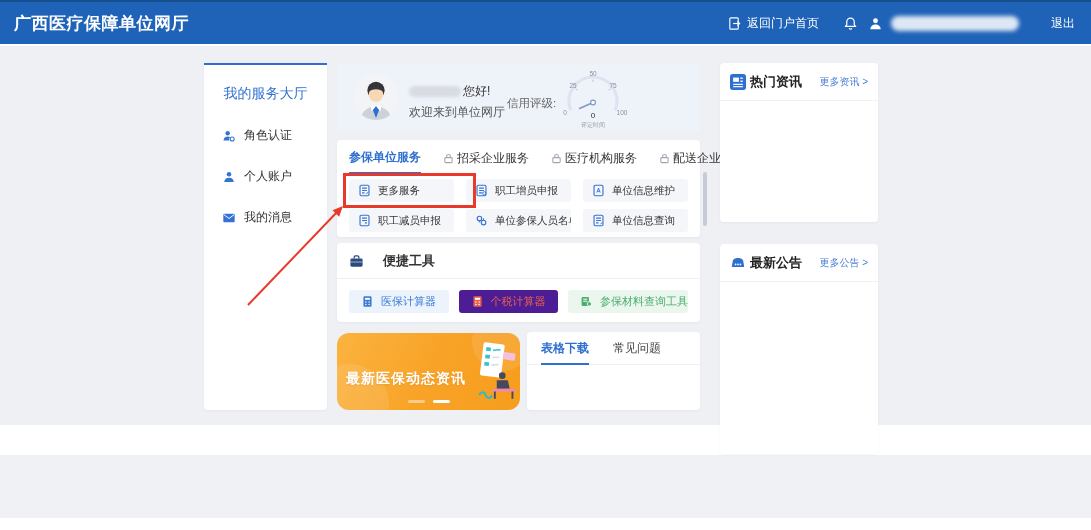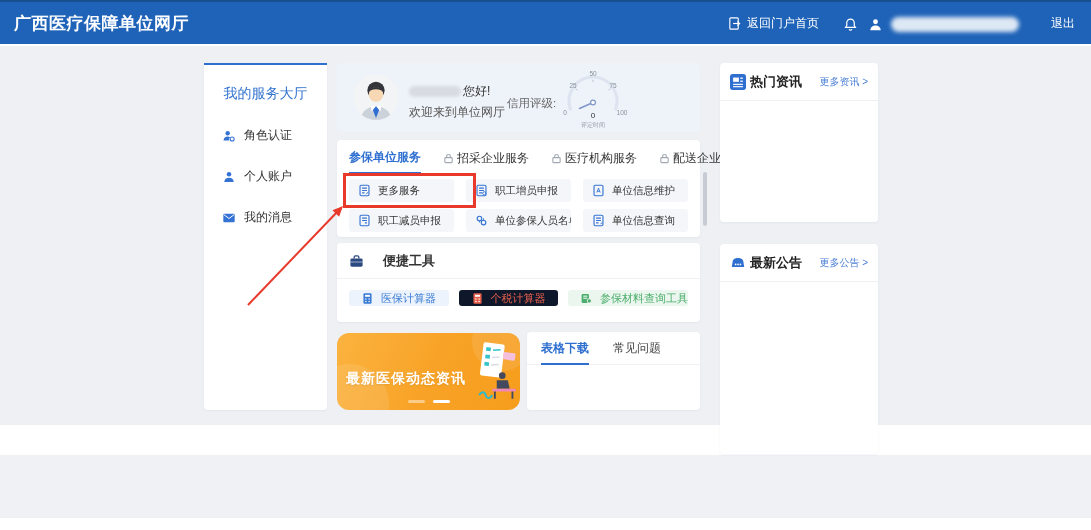--- a/index.html
+++ b/index.html
@@ -4,21 +4,21 @@
 <style>
   * { margin:0; padding:0; box-sizing:border-box; }
   html,body { width:1091px; height:530px; }
   body { font-family:"Liberation Sans","DejaVu Sans",sans-serif; background:#fff; position:relative; overflow:hidden; }
 
   .page { position:absolute; inset:0; }
 
   
   .topbar { position:absolute; left:0; top:0; width:1091px; height:44px; background:#1f63b8; display:flex; align-items:center; border-top:2px solid #17508f; }
   .topbar-title { color:#fff; font-size:17px; font-weight:bold; padding-left:14px; letter-spacing:.5px; }
-  .topbar-right { margin-left:auto; display:flex; align-items:flex-end; padding-right:16px; }
+  .topbar-right { margin-left:auto; display:flex; align-items:center; padding-right:16px; }
   .back-link { display:flex; align-items:center; gap:5px; color:#fff; font-size:12px; cursor:pointer; }
   .top-ic { width:15px; height:15px; display:block; }
   .bell-wrap { margin-left:24px; cursor:pointer; }
   .user-wrap { margin-left:10px; cursor:pointer; }
   .name-pill { margin-left:8px; width:128px; height:15px; background:rgba(255,255,255,.85); border-radius:8px; filter:blur(2px); }
   .logout { margin-left:32px; color:#fff; font-size:12px; cursor:pointer; }
 
   
   .content-bg { position:absolute; left:0; top:46px; width:1091px; height:379px; background:#eef0f4; }
   .footer-strip { position:absolute; left:0; top:455px; width:1091px; height:63px; background:#f0f1f4; }
@@ -51,23 +51,23 @@
   .svc-btn { height:23px; background:#f4f6f9; border-radius:3px; display:flex; align-items:center; gap:7px; padding-left:9px; font-size:10.5px; color:#333; cursor:pointer; white-space:nowrap; overflow:hidden; }
   .doc-ic { width:13px; height:13px; flex:0 0 auto; }
   .svc-scrollbar { position:absolute; right:-7px; top:32px; width:4px; height:54px; background:#c7ccd4; border-radius:2px; cursor:pointer; }
 
   
   .tools { left:337px; top:243px; width:363px; height:79px; }
   .tools-head { display:flex; align-items:center; gap:19px; padding:9px 12px 8px 12px; border-bottom:1px solid #eef0f3; }
   .tools-title { font-size:13px; font-weight:bold; color:#333; }
   .tool-ic16 { width:15px; height:15px; }
   .tools-row { display:grid; grid-template-columns:repeat(3,1fr); gap:10px; padding:11px 12px 0 12px; }
-  .tool-btn { height:16px; border-radius:3px; display:flex; align-items:center; gap:7px; padding-left:12px; font-size:11px; cursor:pointer; white-space:nowrap; }
+  .tool-btn { height:23px; border-radius:3px; display:flex; align-items:center; gap:7px; padding-left:12px; font-size:11px; cursor:pointer; white-space:nowrap; }
   .tool-blue  { background:#ecf3fd; color:#3a7bd5; }
-  .tool-red   { background:#0f172a; color:#e8604c; }
+  .tool-red   { background:#4c1d95; color:#e8604c; }
   .tool-green { background:#eaf6ee; color:#4cae6c;justify-content:space-between; }
   .calc-ic { width:13px; height:13px; }
 
   
   .banner { position:absolute; left:337px; top:333px; width:183px; height:77px; border-radius:12px; overflow:hidden; cursor:pointer;
             background:linear-gradient(115deg,#fbb33f 0%,#f8a226 55%,#f69d1c 100%); }
   .banner-circle1 { position:absolute; left:-28px; bottom:-34px; width:80px; height:80px; border-radius:50%; background:rgba(255,255,255,.10); }
   .banner-circle2 { position:absolute; right:-12px; top:-22px; width:60px; height:60px; border-radius:50%; background:rgba(255,255,255,.10); }
   .banner-title { position:absolute; left:9px; top:37px; color:#fff; font-size:14px; font-weight:bold; letter-spacing:1px; text-shadow:0 1px 2px rgba(0,0,0,.08); }
   .banner-art { position:absolute; right:2px; top:4px; width:74px; height:70px; }

